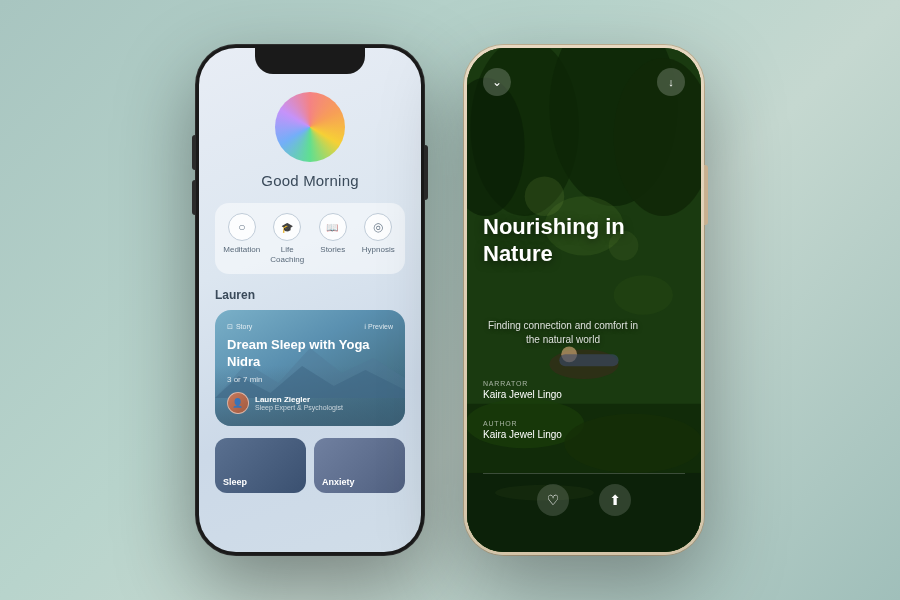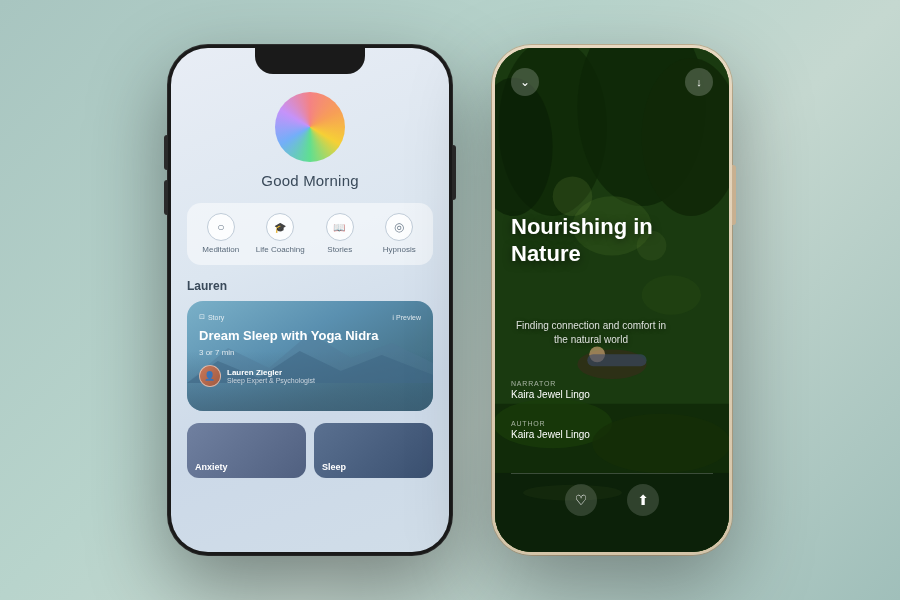--- a/index.html
+++ b/index.html
@@ -19,21 +19,21 @@
     .phones-container {
       display: flex;
       align-items: center;
       justify-content: center;
       gap: 40px;
       padding: 20px;
     }
 
     
     .phone-left {
-      width: 284px;
+      width: 228px;
       height: 510px;
       background: #1a1a1a;
       border-radius: 40px;
       padding: 3px;
       box-shadow: 0 30px 80px rgba(0,0,0,0.4), 0 0 0 1px #333;
       position: relative;
     }
 
     .phone-left-inner {
       width: 100%;
@@ -539,25 +539,25 @@
               <div class="avatar-face">👤</div>
             </div>
             <div class="author-info">
               <div class="author-name">Lauren Ziegler</div>
               <div class="author-title">Sleep Expert &amp; Psychologist</div>
             </div>
           </div>
         </div>
 
         <div class="topics-row">
+          <div class="topic-card topic-card-sleep">
+            <div class="topic-label">Sleep</div>
+          </div>
           <div class="topic-card topic-card-anxiety">
             <div class="topic-label">Anxiety</div>
-          </div>
-          <div class="topic-card topic-card-sleep">
-            <div class="topic-label">Sleep</div>
           </div>
         </div>
 
       </div>
     </div>
   </div>
 
   <div class="phone-right">
     <div class="phone-right-side-button"></div>
     <div class="phone-right-inner">

